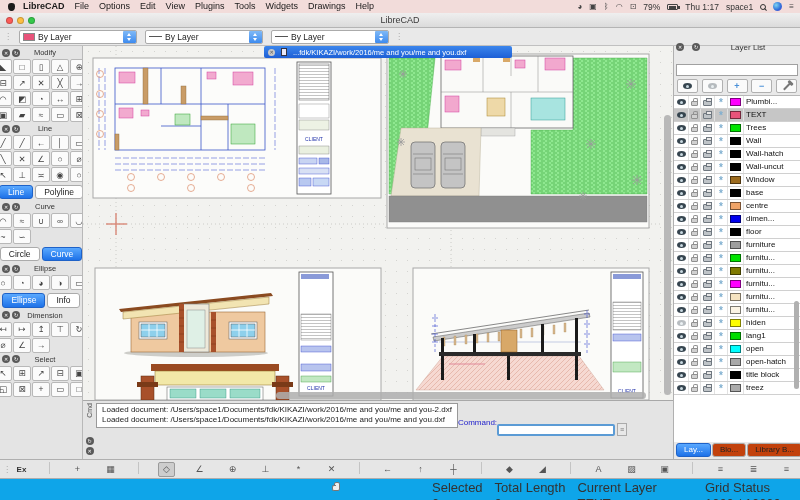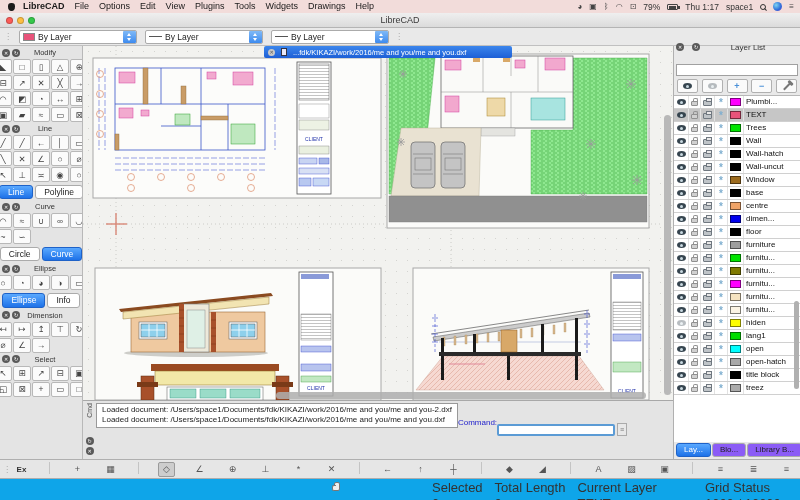--- a/index.html
+++ b/index.html
@@ -86,21 +86,21 @@
   .i-eye::after{content:"";position:absolute;left:3px;top:1.5px;width:3px;height:3px;border-radius:50%;background:#C8D8E0;}
   .i-eye.dim{opacity:.35;}
   .i-lock{width:7px;height:5px;background:#D0D0D0;border:1px solid #909090;border-radius:1px;position:relative;display:block;margin-top:3px;}
   .i-lock::before{content:"";position:absolute;left:1px;top:-4px;width:3px;height:3px;border:1px solid #909090;border-bottom:none;border-radius:2px 2px 0 0;}
   .i-print{width:9px;height:6px;background:#BFC4C8;border:1px solid #707880;border-radius:1px;position:relative;display:block;margin-top:2px;}
   .i-print::before{content:"";position:absolute;left:1.5px;top:-3px;width:4px;height:2px;background:#E8E8E8;border:1px solid #707880;}
   .i-wrench{width:2px;height:9px;background:#777;transform:rotate(45deg);position:relative;display:block;}
   .i-wrench::after{content:"";position:absolute;top:-2px;left:-2px;width:6px;height:3px;background:#777;border-radius:1px;}
   .lp-scroll{position:absolute;right:1px;top:255px;width:5px;height:88px;background:#B0B0B0;border-radius:3px;z-index:3;}
   .panel-tabs{display:flex;gap:1px;padding:1px 2px 2px;background:#E9E9E9;}
-  .p-tab{font-size:8px;padding:1px 7px;background:#8b5cf6;border:1px solid #ABABAB;border-radius:3px;color:#222;white-space:nowrap;line-height:1.2;}
+  .p-tab{font-size:8px;padding:1px 7px;background:#c2410c;border:1px solid #ABABAB;border-radius:3px;color:#222;white-space:nowrap;line-height:1.2;}
   .p-tab.on{background:linear-gradient(#5AA9FF,#1E72E8);color:#fff;border-color:#1E62C8;}
   
   .bottom-toolbar{height:19px;background:#E6E6E6;border-top:1px solid #AFAFAF;display:flex;align-items:center;padding:0 3px;gap:1px;overflow:hidden;}
   .tb-btn{min-width:17px;height:15px;background:transparent;border:1px solid transparent;font-size:9px;color:#555;display:flex;align-items:center;justify-content:center;padding:0 2px;font-family:inherit;}
   .tb-btn.pressed{background:#CDCDCD;border:1px solid #9A9A9A;border-radius:2px;}
   .tb-btn.txt{font-size:8px;font-weight:bold;color:#333;}
   .tb-sep{width:1px;height:12px;background:#C4C4C4;margin:0 3px;flex:0 0 auto;}
   
   .statusbar{height:36px;background:#0ea5e9;border-top:1px solid #ADADAD;position:relative;font-size:13px;color:#333;}
   .coords{position:absolute;top:1px;line-height:1.2;white-space:pre;}

